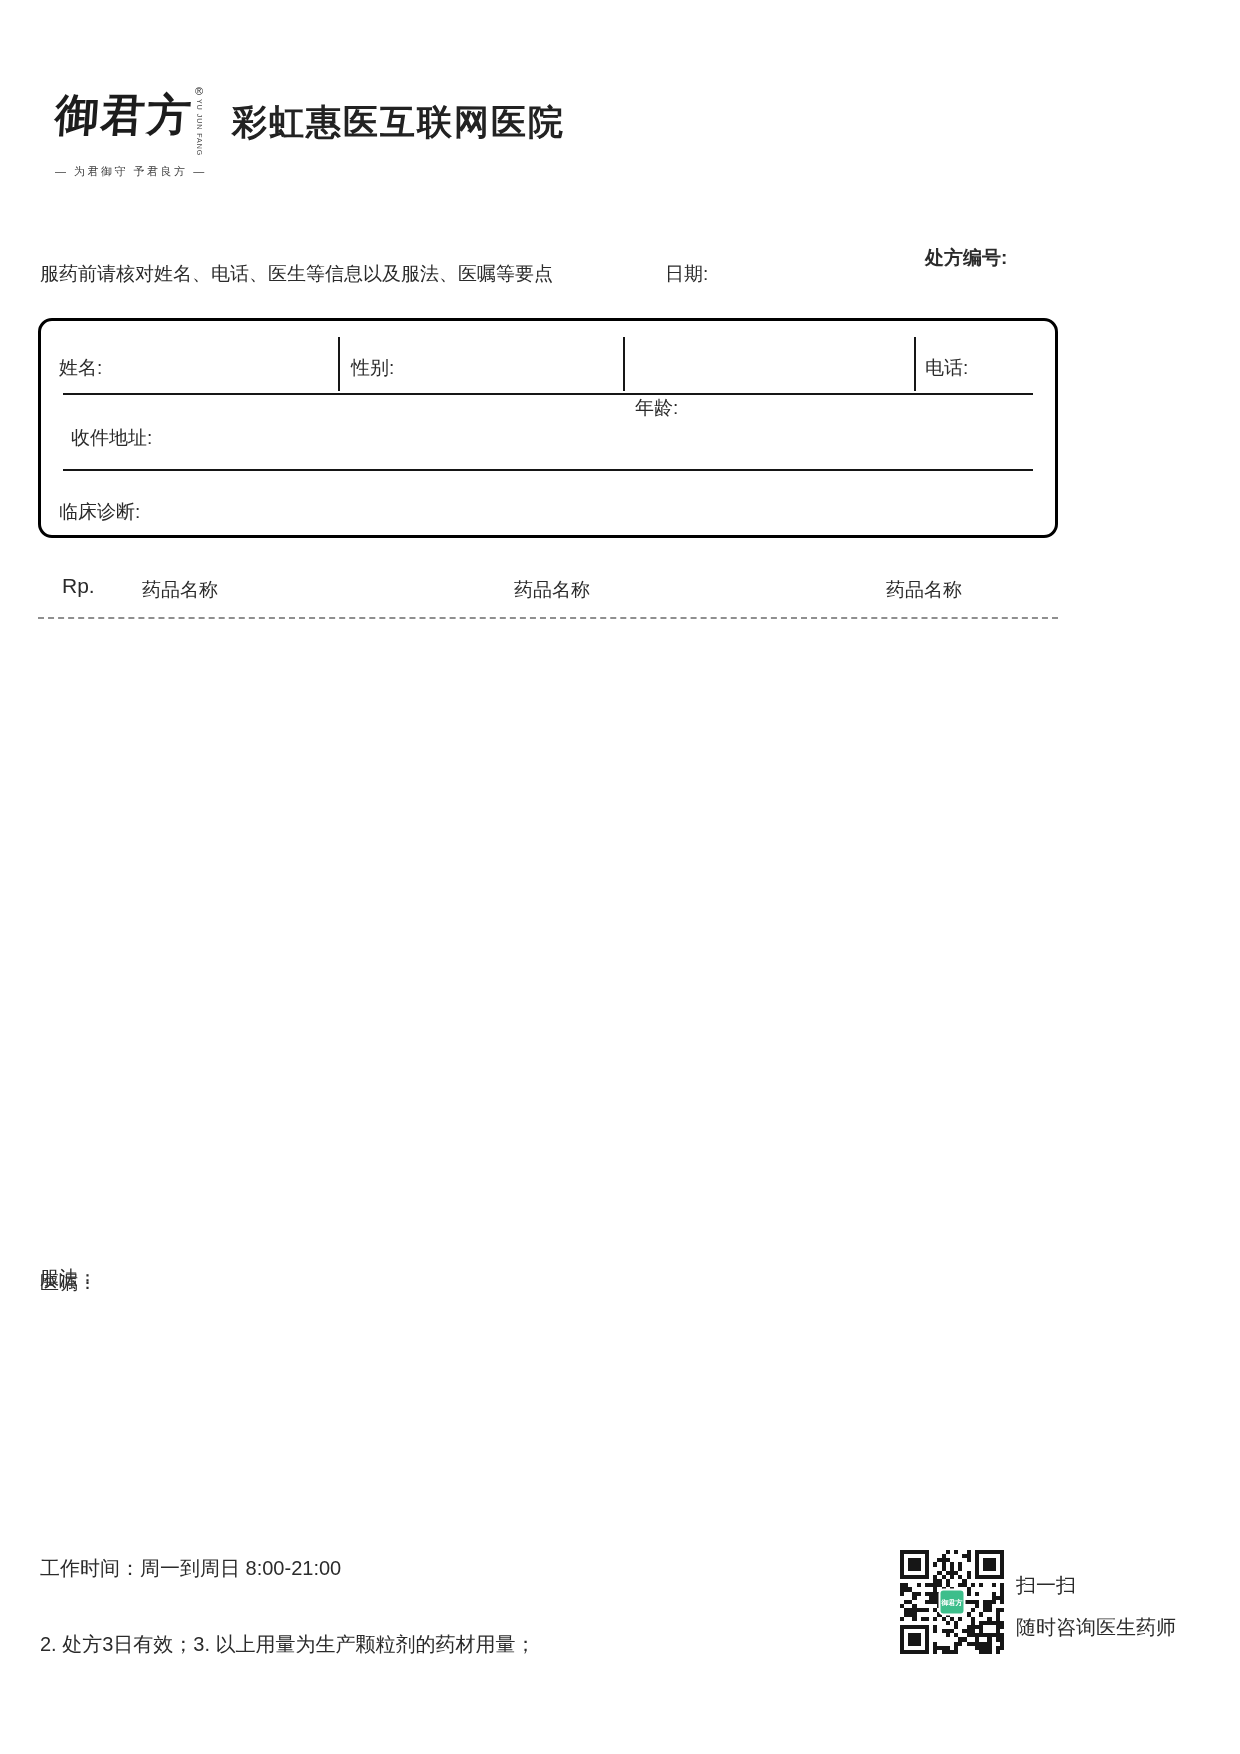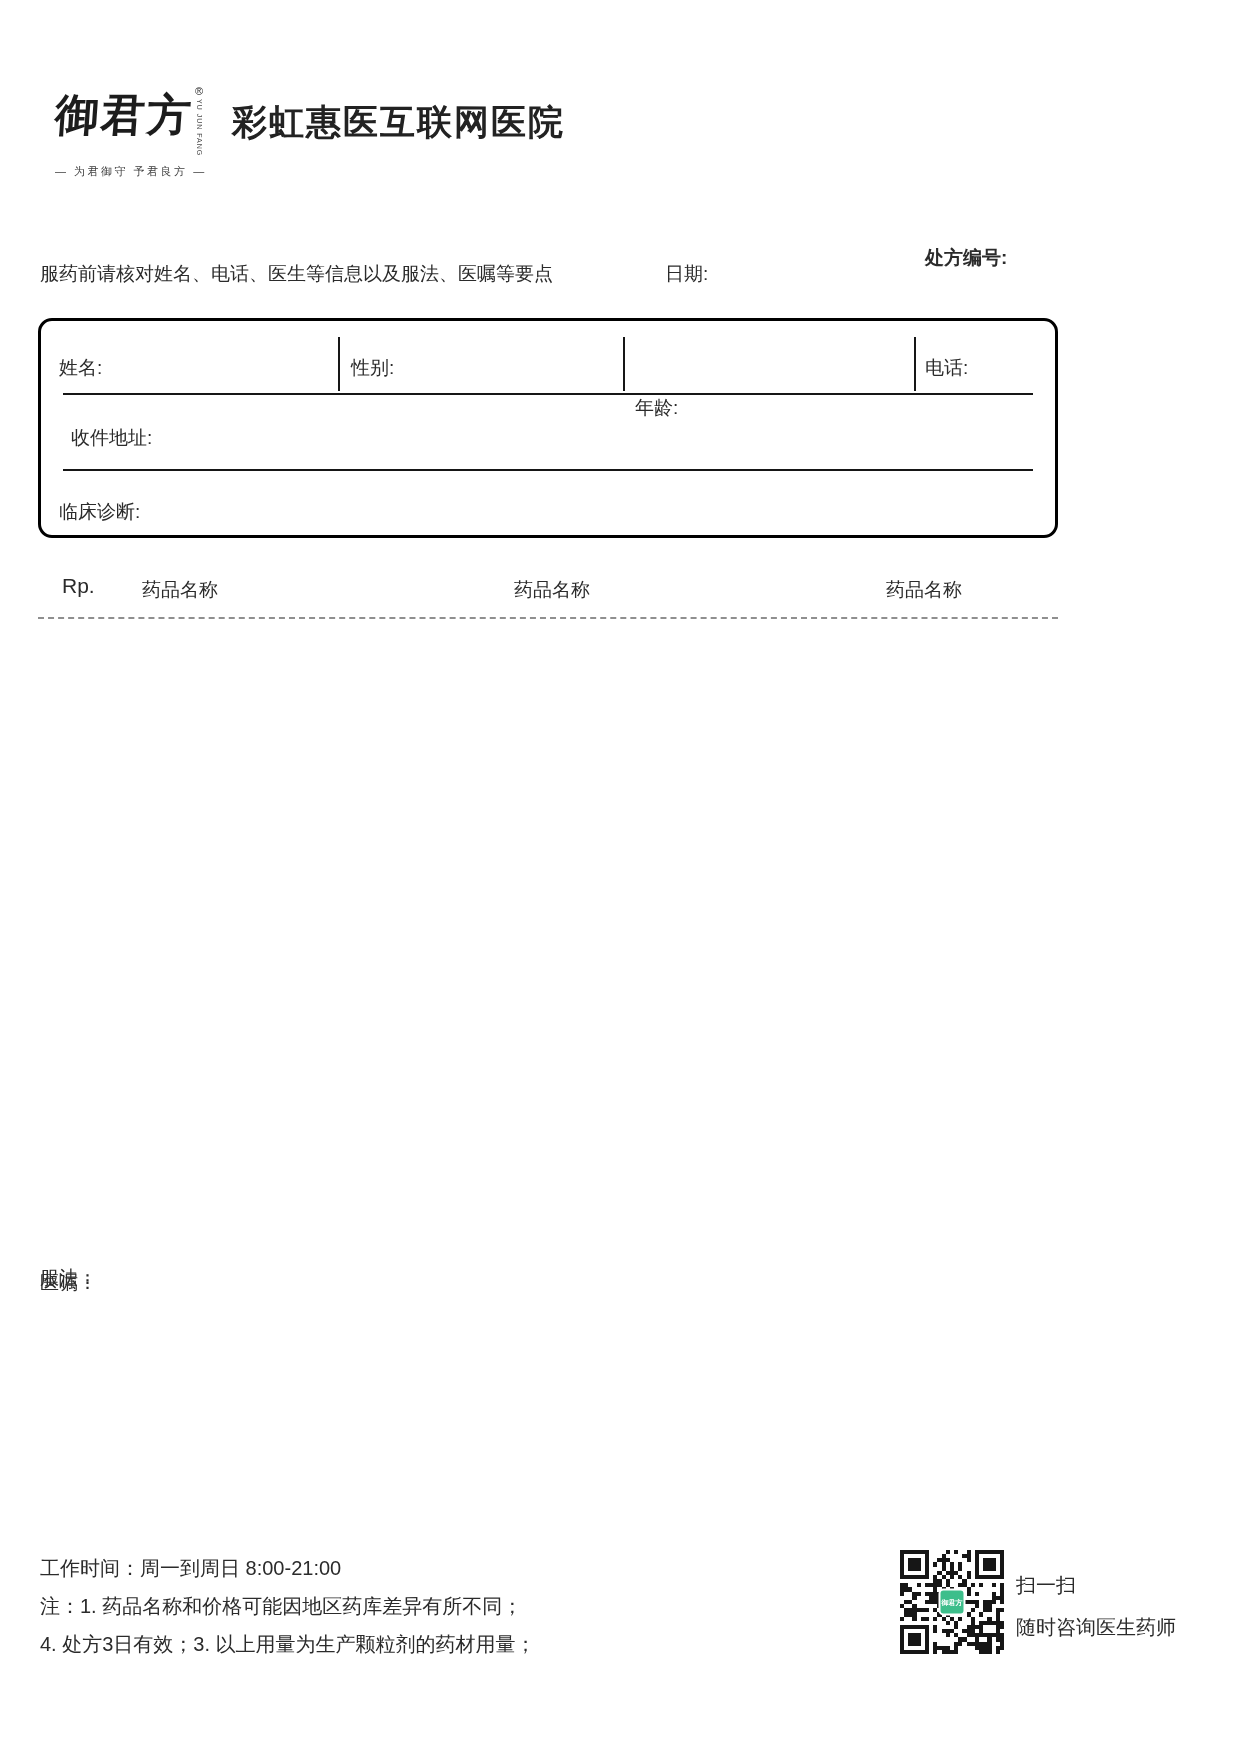--- a/index.html
+++ b/index.html
@@ -88,22 +88,21 @@
   <div class="abs t19" style="left:514px; top:577px;">药品名称</div>
   <div class="abs t19" style="left:886px; top:577px;">药品名称</div>
 
   <div class="dashed-line" style="left:38px; width:1020px; top:617px;"></div>
 
   <div class="abs t19" style="left:40px; top:1221px;margin-top:44px;">服法：</div>
   <div class="abs t19" style="left:40px; top:1270px;">医嘱：</div>
 
 
   <div class="abs t20" style="left:40px; top:1555px;">工作时间：周一到周日 8:00-21:00</div>
-  <div class="abs t20" style="left:40px; top:1593px;">注：1. 药品名称和价格可能因地区药库差异有所不同；</div>
-  <div class="abs t20" style="left:40px; top:1631px;">4. 处方3日有效；3. 以上用量为生产颗粒剂的药材用量；</div>
+  <div class="abs t20" style="left:40px; top:1631px;">2. 处方3日有效；3. 以上用量为生产颗粒剂的药材用量；</div>
 
   <div class="qr-wrap" style="left:900px; top:1550px; width:104px; height:104px;">
     <svg class="qr-svg" viewBox="0 0 25 25" shape-rendering="crispEdges">
         <rect x="0" y="0" width="7" height="1" fill="#161616"></rect>
         <rect x="0" y="6" width="7" height="1" fill="#161616"></rect>
         <rect x="0" y="1" width="1" height="5" fill="#161616"></rect>
         <rect x="6" y="1" width="1" height="5" fill="#161616"></rect>
         <rect x="2" y="2" width="3" height="3" fill="#161616"></rect>
         <rect x="18" y="0" width="7" height="1" fill="#161616"></rect>
         <rect x="18" y="6" width="7" height="1" fill="#161616"></rect>

